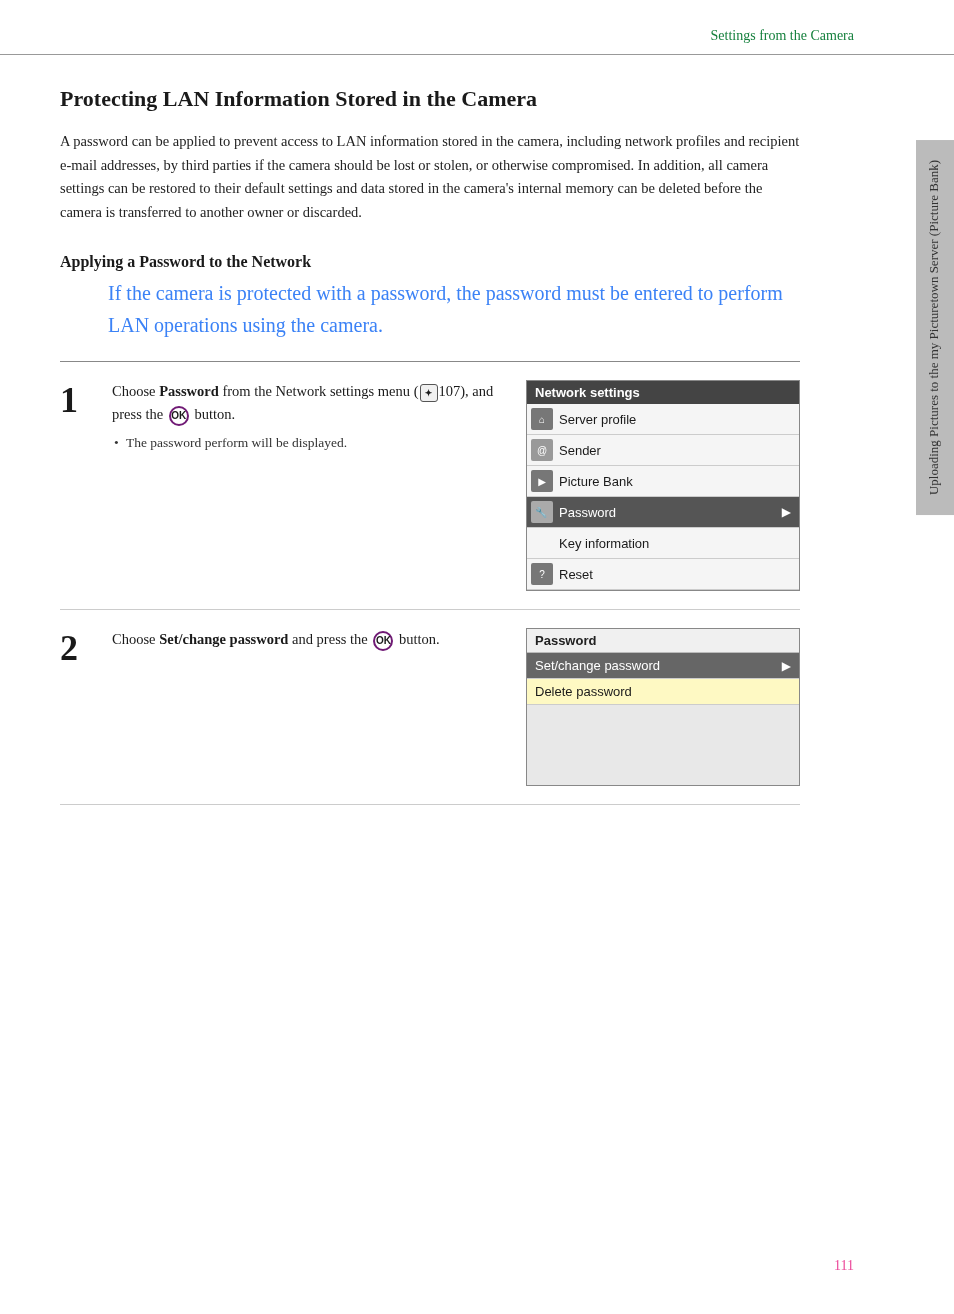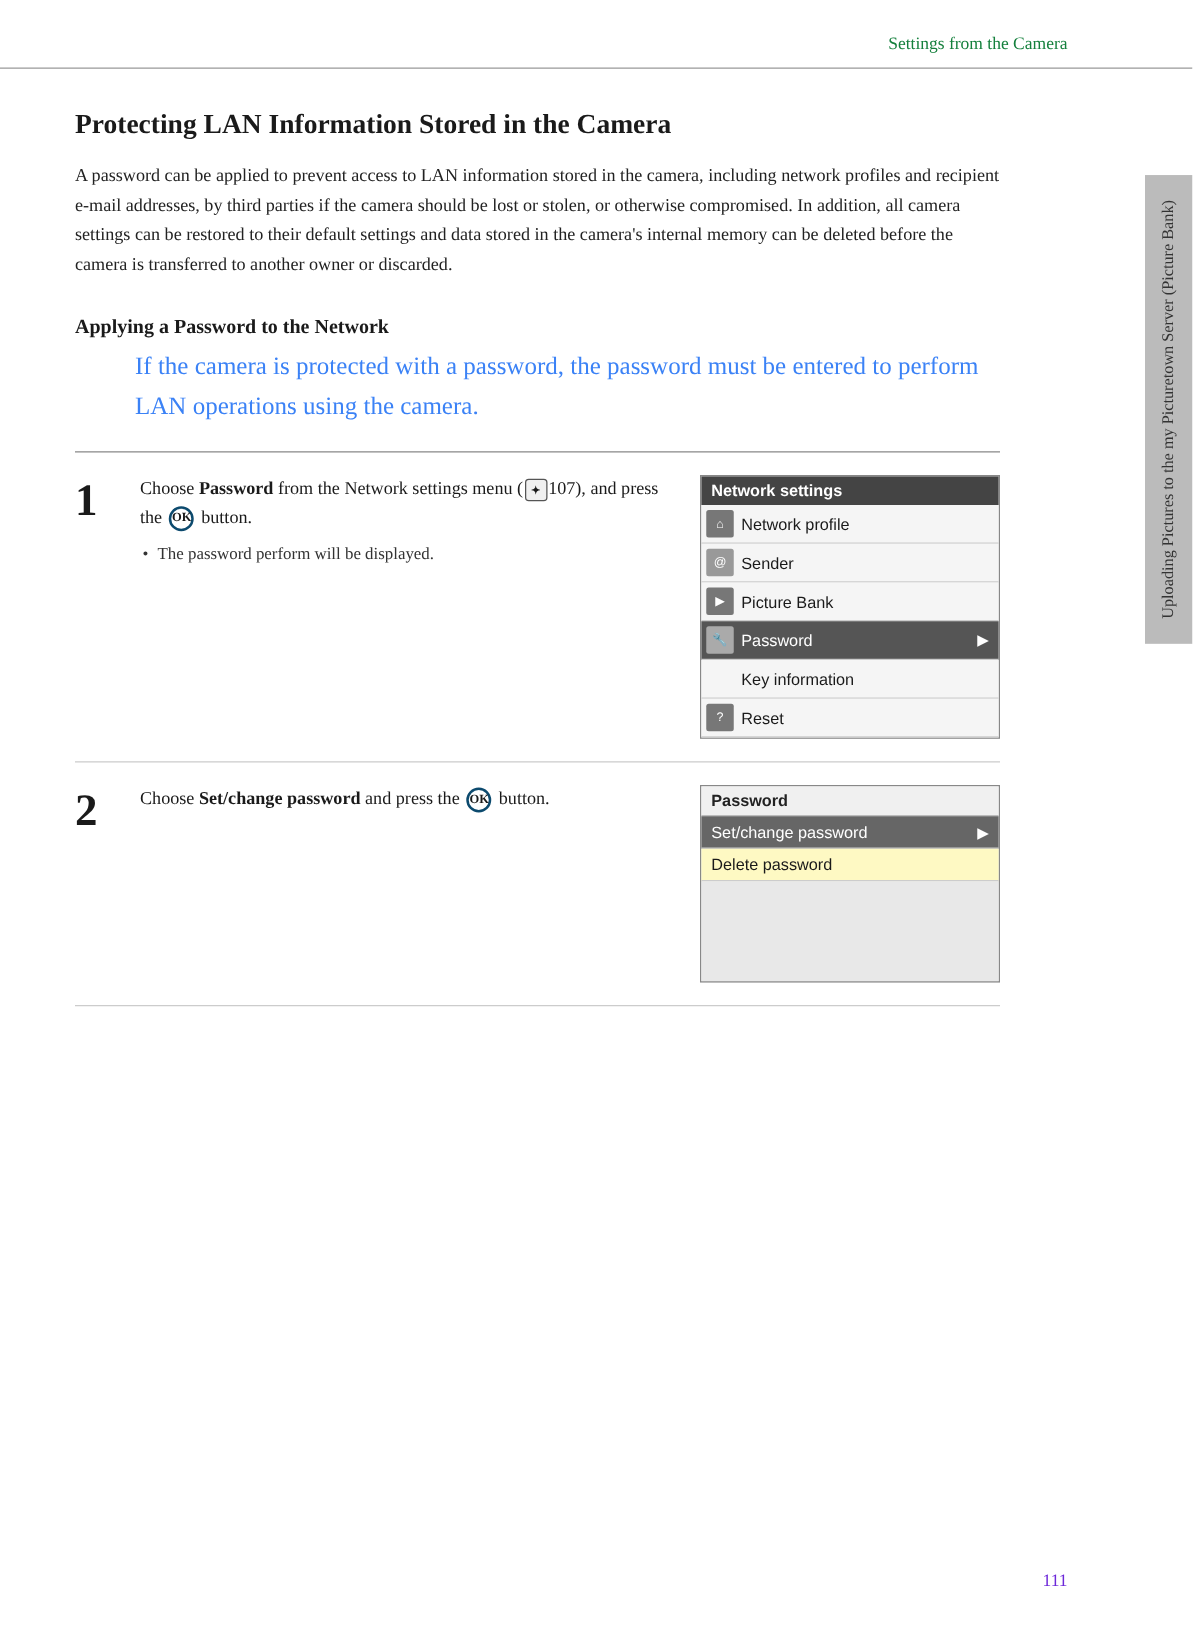--- a/index.html
+++ b/index.html
@@ -97,21 +97,21 @@
       position: relative;
     }
 
     .step-note::before {
       content: '•';
       position: absolute;
       left: 2px;
     }
 
     .step-image {
-      width: 240px;
+      width: 274px;
       flex-shrink: 0;
     }
 
     
     .camera-ui {
       border: 1px solid #888;
       background: #e8e8e8;
       font-family: Arial, Helvetica, sans-serif;
       font-size: 13px;
       overflow: hidden;
@@ -226,34 +226,34 @@
       padding: 20px 8px;
       line-height: 1.5;
       text-align: center;
     }
 
     .page-number {
       position: absolute;
       bottom: 40px;
       right: 100px;
       font-size: 14px;
-      color: #6d28d9;
+      color: #ec4899;
     }
 
     .ok-circle {
       display: inline-flex;
       align-items: center;
       justify-content: center;
       width: 20px;
       height: 20px;
       border-radius: 50%;
-      border: 2px solid #0c4a6e;
+      border: 2px solid #701a75;
       font-size: 10px;
       font-weight: bold;
-      font-family: Liberation Serif, serif;
+      font-family: Liberation Sans, sans-serif;
       vertical-align: middle;
       margin: 0 2px;
     }
 
     .ref-icon {
       display: inline-flex;
       align-items: center;
       justify-content: center;
       width: 18px;
       height: 18px;
@@ -296,21 +296,21 @@
           Choose <b>Password</b> from the Network settings menu (<span class="ref-icon">✦</span>107), and press the <span class="ok-circle">OK</span> button.
         </div>
         <div class="step-note">The password perform will be displayed.</div>
       </div>
       <div class="step-image">
 
         <div class="camera-ui">
           <div class="camera-ui-title">Network settings</div>
           <div class="camera-ui-item">
             <div class="camera-icon house">⌂</div>
-            <span class="camera-ui-item-text">Network profile</span>
+            <span class="camera-ui-item-text">Server profile</span>
           </div>
           <div class="camera-ui-item">
             <div class="camera-icon" style="background:#999;">@</div>
             <span class="camera-ui-item-text">Sender</span>
           </div>
           <div class="camera-ui-item">
             <div class="camera-icon play">▶</div>
             <span class="camera-ui-item-text">Picture Bank</span>
           </div>
           <div class="camera-ui-item highlighted">

